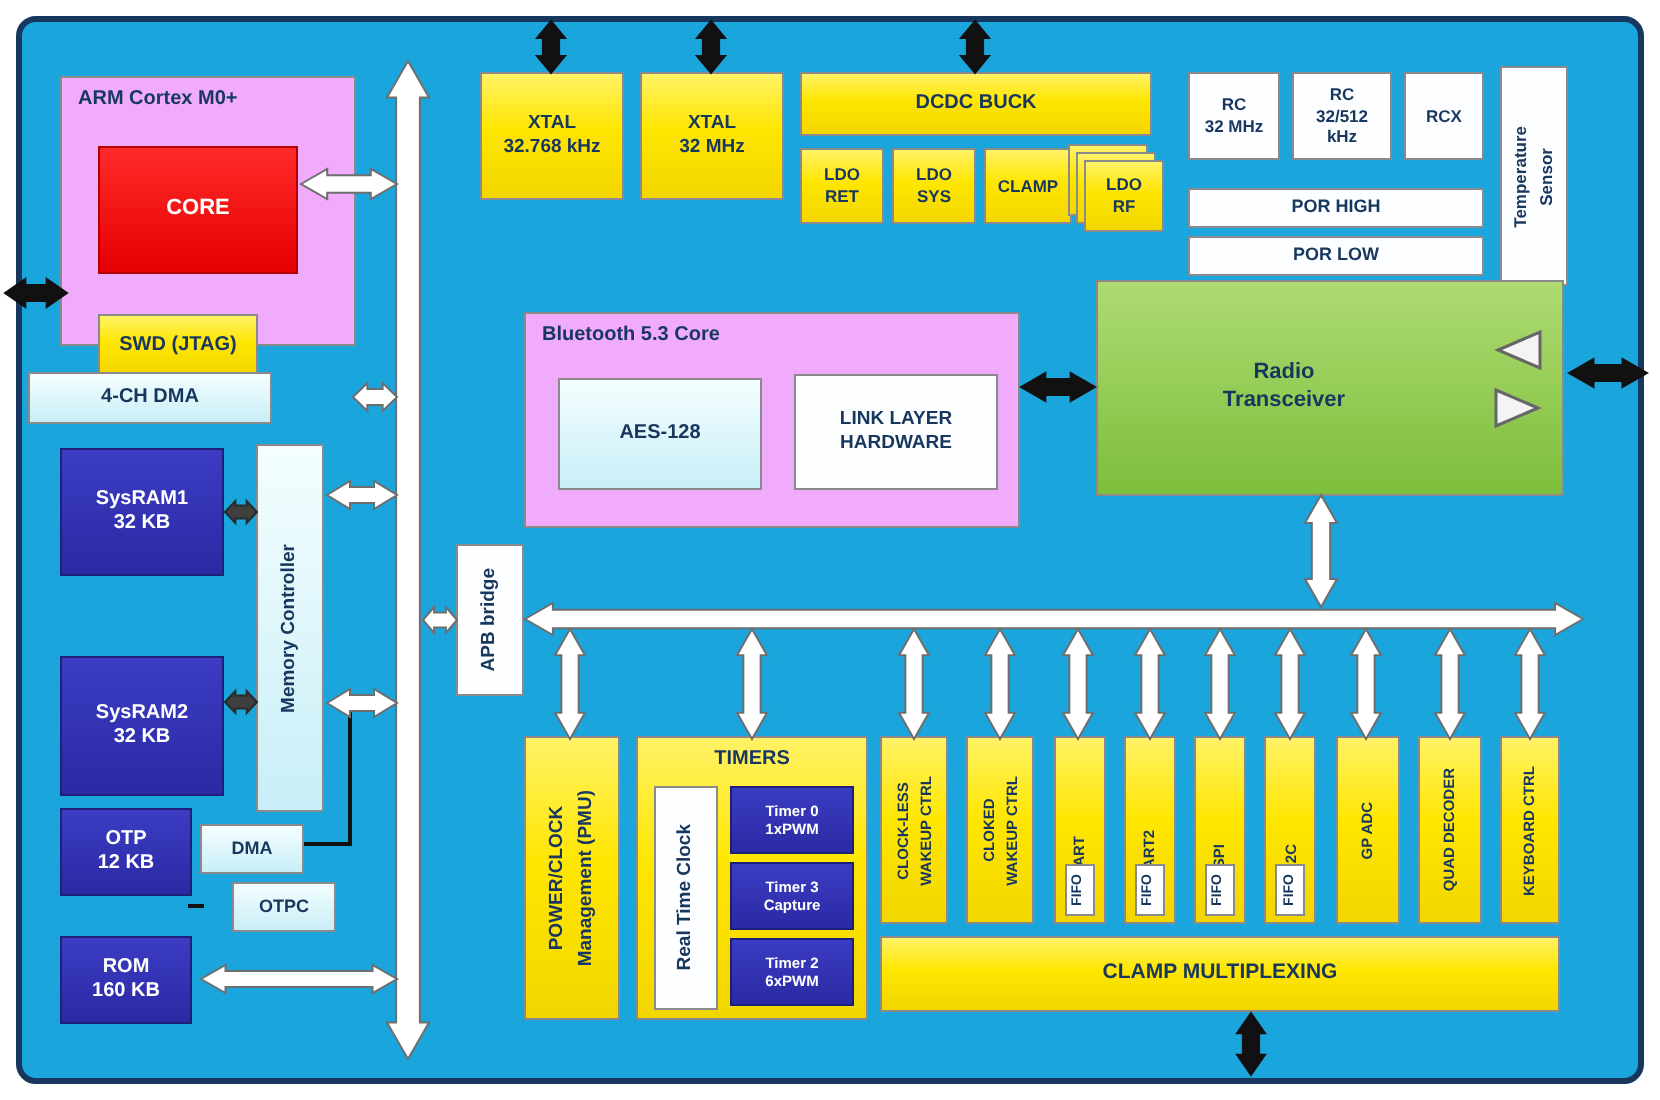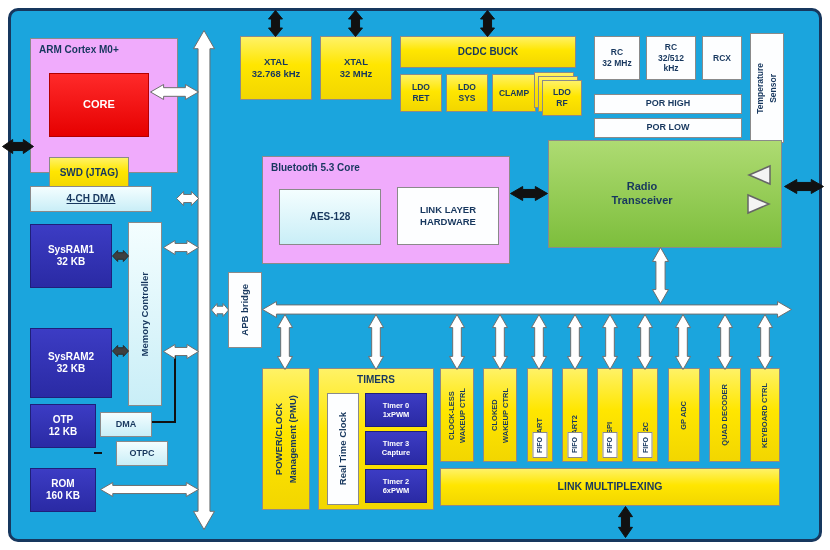--- a/index.html
+++ b/index.html
@@ -42,21 +42,21 @@
 
 <div id="canvas">
   <div class="board"></div>
 
   <div class="blk lav" style="left:30px;top:38px;width:148px;height:135px;">
     <div class="ttl">ARM Cortex M0+</div>
     <div class="b red abs" style="left:18px;top:22px;width:100px;height:64px;font-size:11px;">CORE</div>
     <div class="b yellow abs" style="left:18px;top:92px;width:80px;height:32px;font-size:10px;margin-top:26px;">SWD (JTAG)</div>
   </div>
 
-  <div class="b cyanbox abs" style="left:30px;top:186px;width:122px;height:26px;font-size:10px;text-decoration:underline;">4-CH DMA</div>
+  <div class="b cyanbox abs" style="left:14px;top:186px;width:122px;height:26px;font-size:10px;">4-CH DMA</div>
 
   <div class="b navy abs pre" style="left:30px;top:224px;width:82px;height:64px;font-size:10px;">SysRAM1
 32 KB</div>
   <div class="b navy abs pre" style="left:30px;top:316px;width:82px;height:70px;font-size:10px;margin-top:12px;">SysRAM2
 32 KB</div>
   <div class="b navy abs pre" style="left:30px;top:404px;width:66px;height:44px;font-size:10px;">OTP
 12 KB</div>
   <div class="b navy abs pre" style="left:30px;top:468px;width:66px;height:44px;font-size:10px;">ROM
 160 KB</div>
 
@@ -172,21 +172,21 @@
       <span class="vtxt plbl">GP ADC</span>
     </div>
     <div class="b yellow pbox" style="width:32px;">
       <span class="vtxt plbl">QUAD DECODER</span>
     </div>
     <div class="b yellow pbox" style="width:30px;">
       <span class="vtxt plbl">KEYBOARD CTRL</span>
     </div>
   </div>
 
-  <div class="b yellow abs" style="left:440px;top:468px;width:340px;height:38px;font-size:10.5px;">LINK MULTIPLEXING</div>
+  <div class="b yellow abs" style="left:440px;top:468px;width:340px;height:38px;font-size:10.5px;">CLAMP MULTIPLEXING</div>
 
   <div class="line" style="left:174px;top:352px;width:2px;height:71px;"></div>
   <div class="line" style="left:152px;top:421px;width:24px;height:2px;"></div>
   <div class="line" style="left:94px;top:452px;width:8px;height:2px;"></div>
 
   <div class="ar" style="left:193px;top:30px;width:22px;height:500px;">
       <svg width="22" height="500" overflow="visible">
         <polygon points="11,0.5 21.5,18.7 16.94,18.7 16.94,481.3 21.5,481.3 11,499.5 0.5,481.3 5.06,481.3 5.06,18.7 0.5,18.7"></polygon>
       </svg>
     </div>

